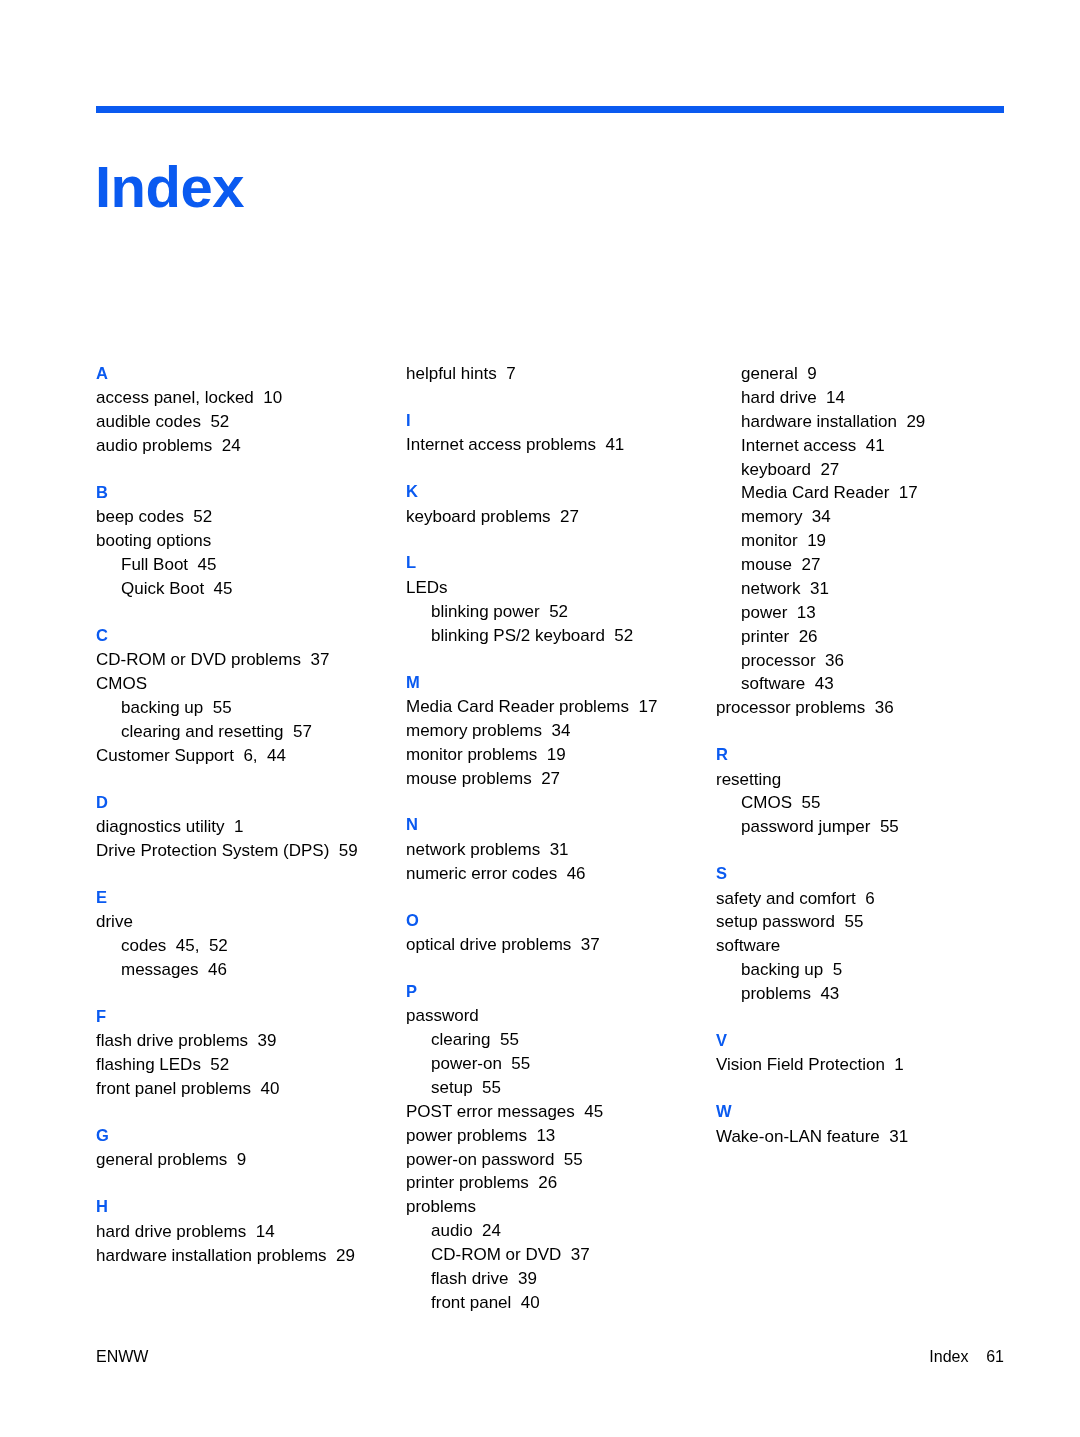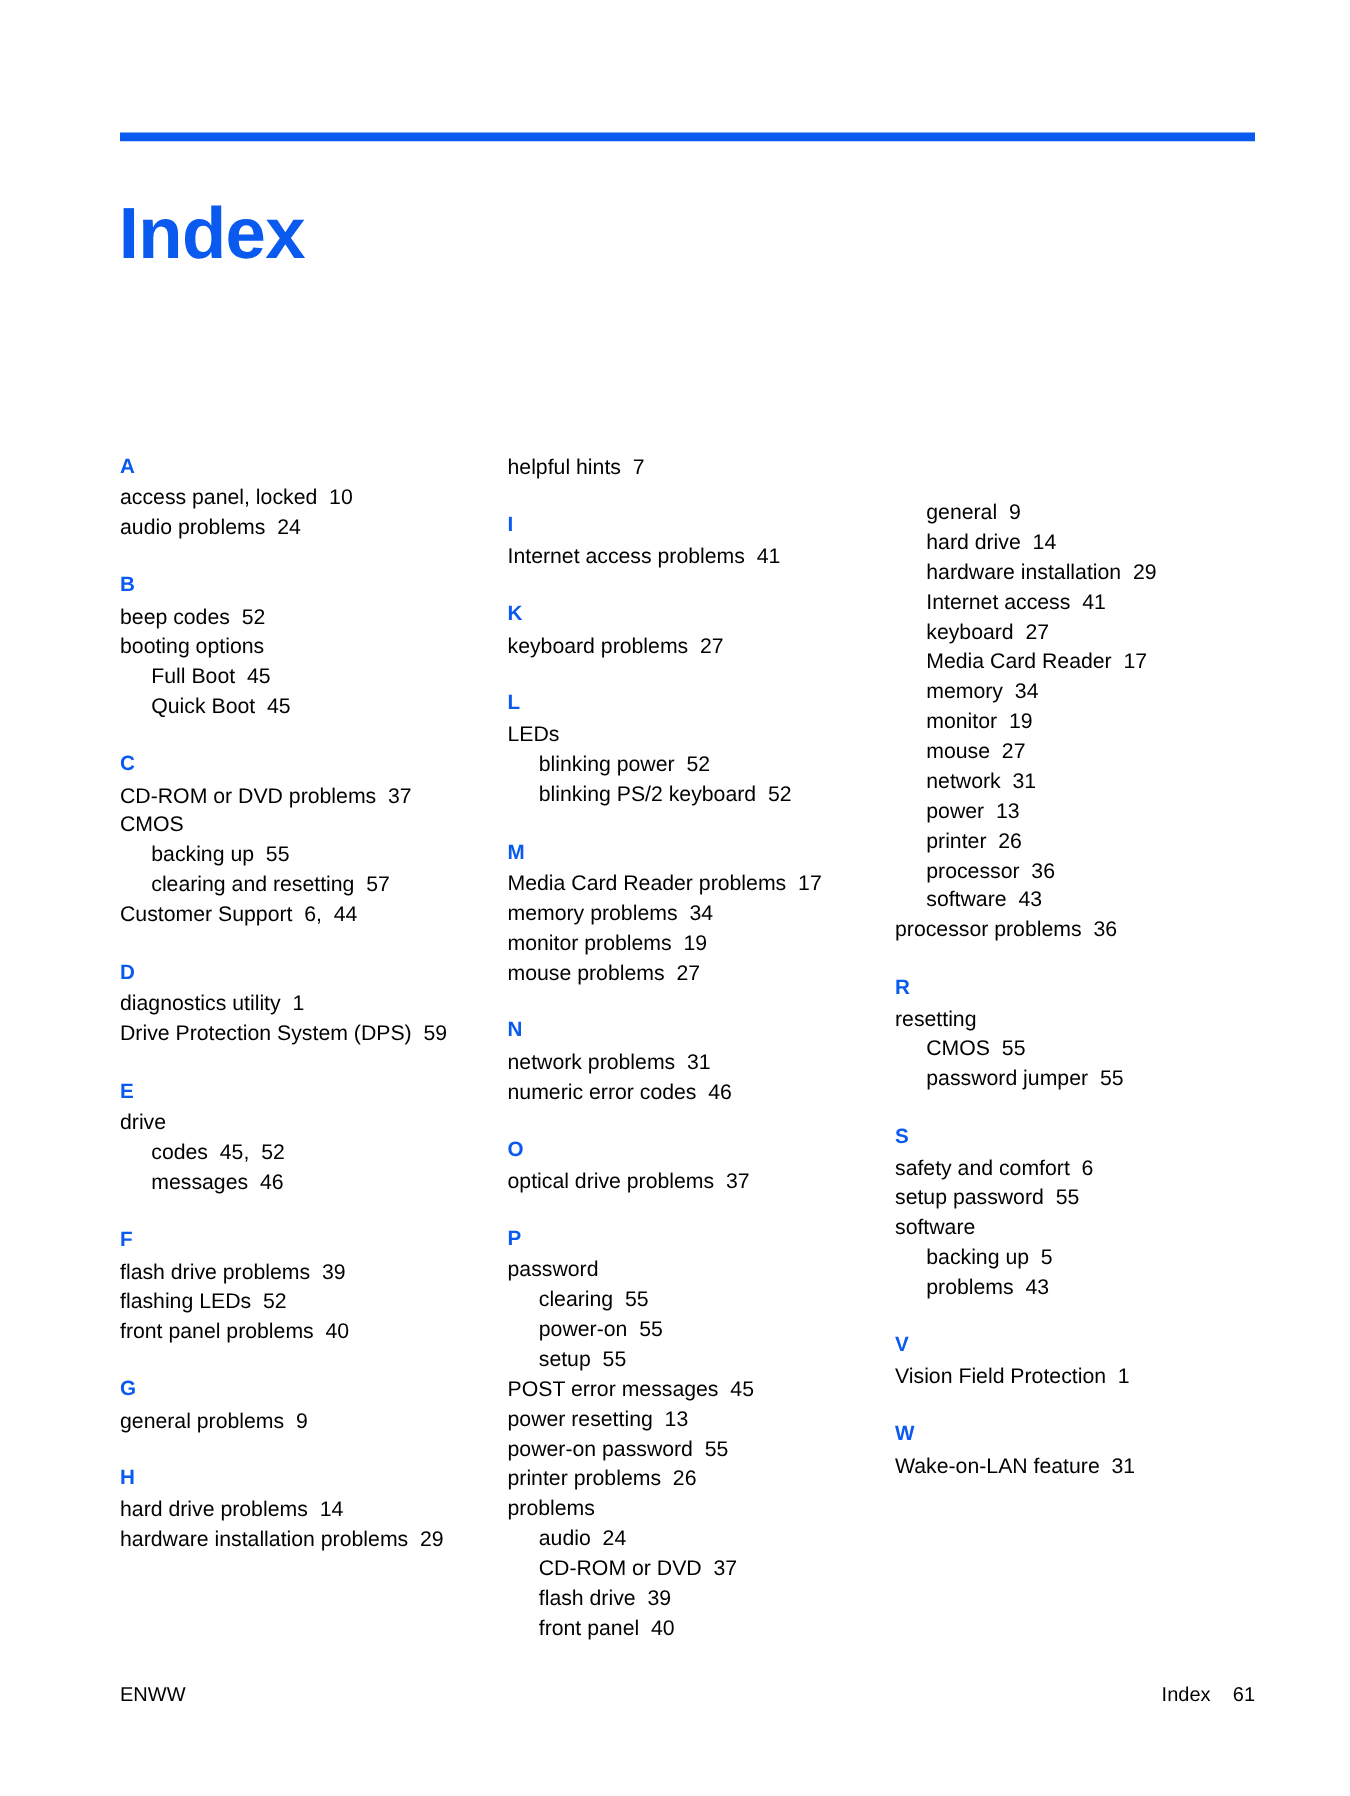--- a/index.html
+++ b/index.html
@@ -47,21 +47,21 @@
     left: 96px;
     top: 362px;
     width: 912px;
     display: flex;
     gap: 0px;
   }
   .column {
     width: 310px;
     flex: 0 0 310px;
   }
-  .column.col-3 { width: 292px; flex: 0 0 292px; margin-top: 36px; }
+  .column.col-3 { width: 292px; flex: 0 0 292px; }
 
   .letter-group { margin-bottom: 0; }
   .letter-heading {
     color: #0A5AF0;
     font-weight: bold;
     font-size: 16.5px;
     line-height: 1.42;
     margin-top: 23px;
     margin-bottom: 1px;
   }
@@ -105,20 +105,21 @@
 <div class="page">
 
   <div class="header-rule"></div>
   <h1 class="page-title">Index</h1>
 
   <div class="columns" id="index-columns">
       <div class="column">
         <div class="letter-group">
           <div class="letter-heading">A</div>
           <div class="entry"><span>access panel, locked</span>&nbsp;&nbsp;<span class="locator">10</span></div>
+          <div class="entry"><span>audible codes</span>&nbsp;&nbsp;<span class="locator">52</span></div>
           <div class="entry"><span>audio problems</span>&nbsp;&nbsp;<span class="locator">24</span></div>
         </div>
         <div class="letter-group">
           <div class="letter-heading">B</div>
           <div class="entry"><span>beep codes</span>&nbsp;&nbsp;<span class="locator">52</span></div>
           <div class="entry"><span>booting options</span></div>
           <div class="entry sub"><span>Full Boot</span>&nbsp;&nbsp;<span class="locator">45</span></div>
           <div class="entry sub"><span>Quick Boot</span>&nbsp;&nbsp;<span class="locator">45</span></div>
         </div>
         <div class="letter-group">
@@ -190,21 +191,21 @@
           <div class="letter-heading">O</div>
           <div class="entry"><span>optical drive problems</span>&nbsp;&nbsp;<span class="locator">37</span></div>
         </div>
         <div class="letter-group">
           <div class="letter-heading">P</div>
           <div class="entry"><span>password</span></div>
           <div class="entry sub"><span>clearing</span>&nbsp;&nbsp;<span class="locator">55</span></div>
           <div class="entry sub"><span>power-on</span>&nbsp;&nbsp;<span class="locator">55</span></div>
           <div class="entry sub"><span>setup</span>&nbsp;&nbsp;<span class="locator">55</span></div>
           <div class="entry"><span>POST error messages</span>&nbsp;&nbsp;<span class="locator">45</span></div>
-          <div class="entry"><span>power resetting</span>&nbsp;&nbsp;<span class="locator">13</span></div>
+          <div class="entry"><span>power problems</span>&nbsp;&nbsp;<span class="locator">13</span></div>
           <div class="entry"><span>power-on password</span>&nbsp;&nbsp;<span class="locator">55</span></div>
           <div class="entry"><span>printer problems</span>&nbsp;&nbsp;<span class="locator">26</span></div>
           <div class="entry"><span>problems</span></div>
           <div class="entry sub"><span>audio</span>&nbsp;&nbsp;<span class="locator">24</span></div>
           <div class="entry sub"><span>CD-ROM or DVD</span>&nbsp;&nbsp;<span class="locator">37</span></div>
           <div class="entry sub"><span>flash drive</span>&nbsp;&nbsp;<span class="locator">39</span></div>
           <div class="entry sub"><span>front panel</span>&nbsp;&nbsp;<span class="locator">40</span></div>
         </div>
       </div>
       <div class="column col-3">

